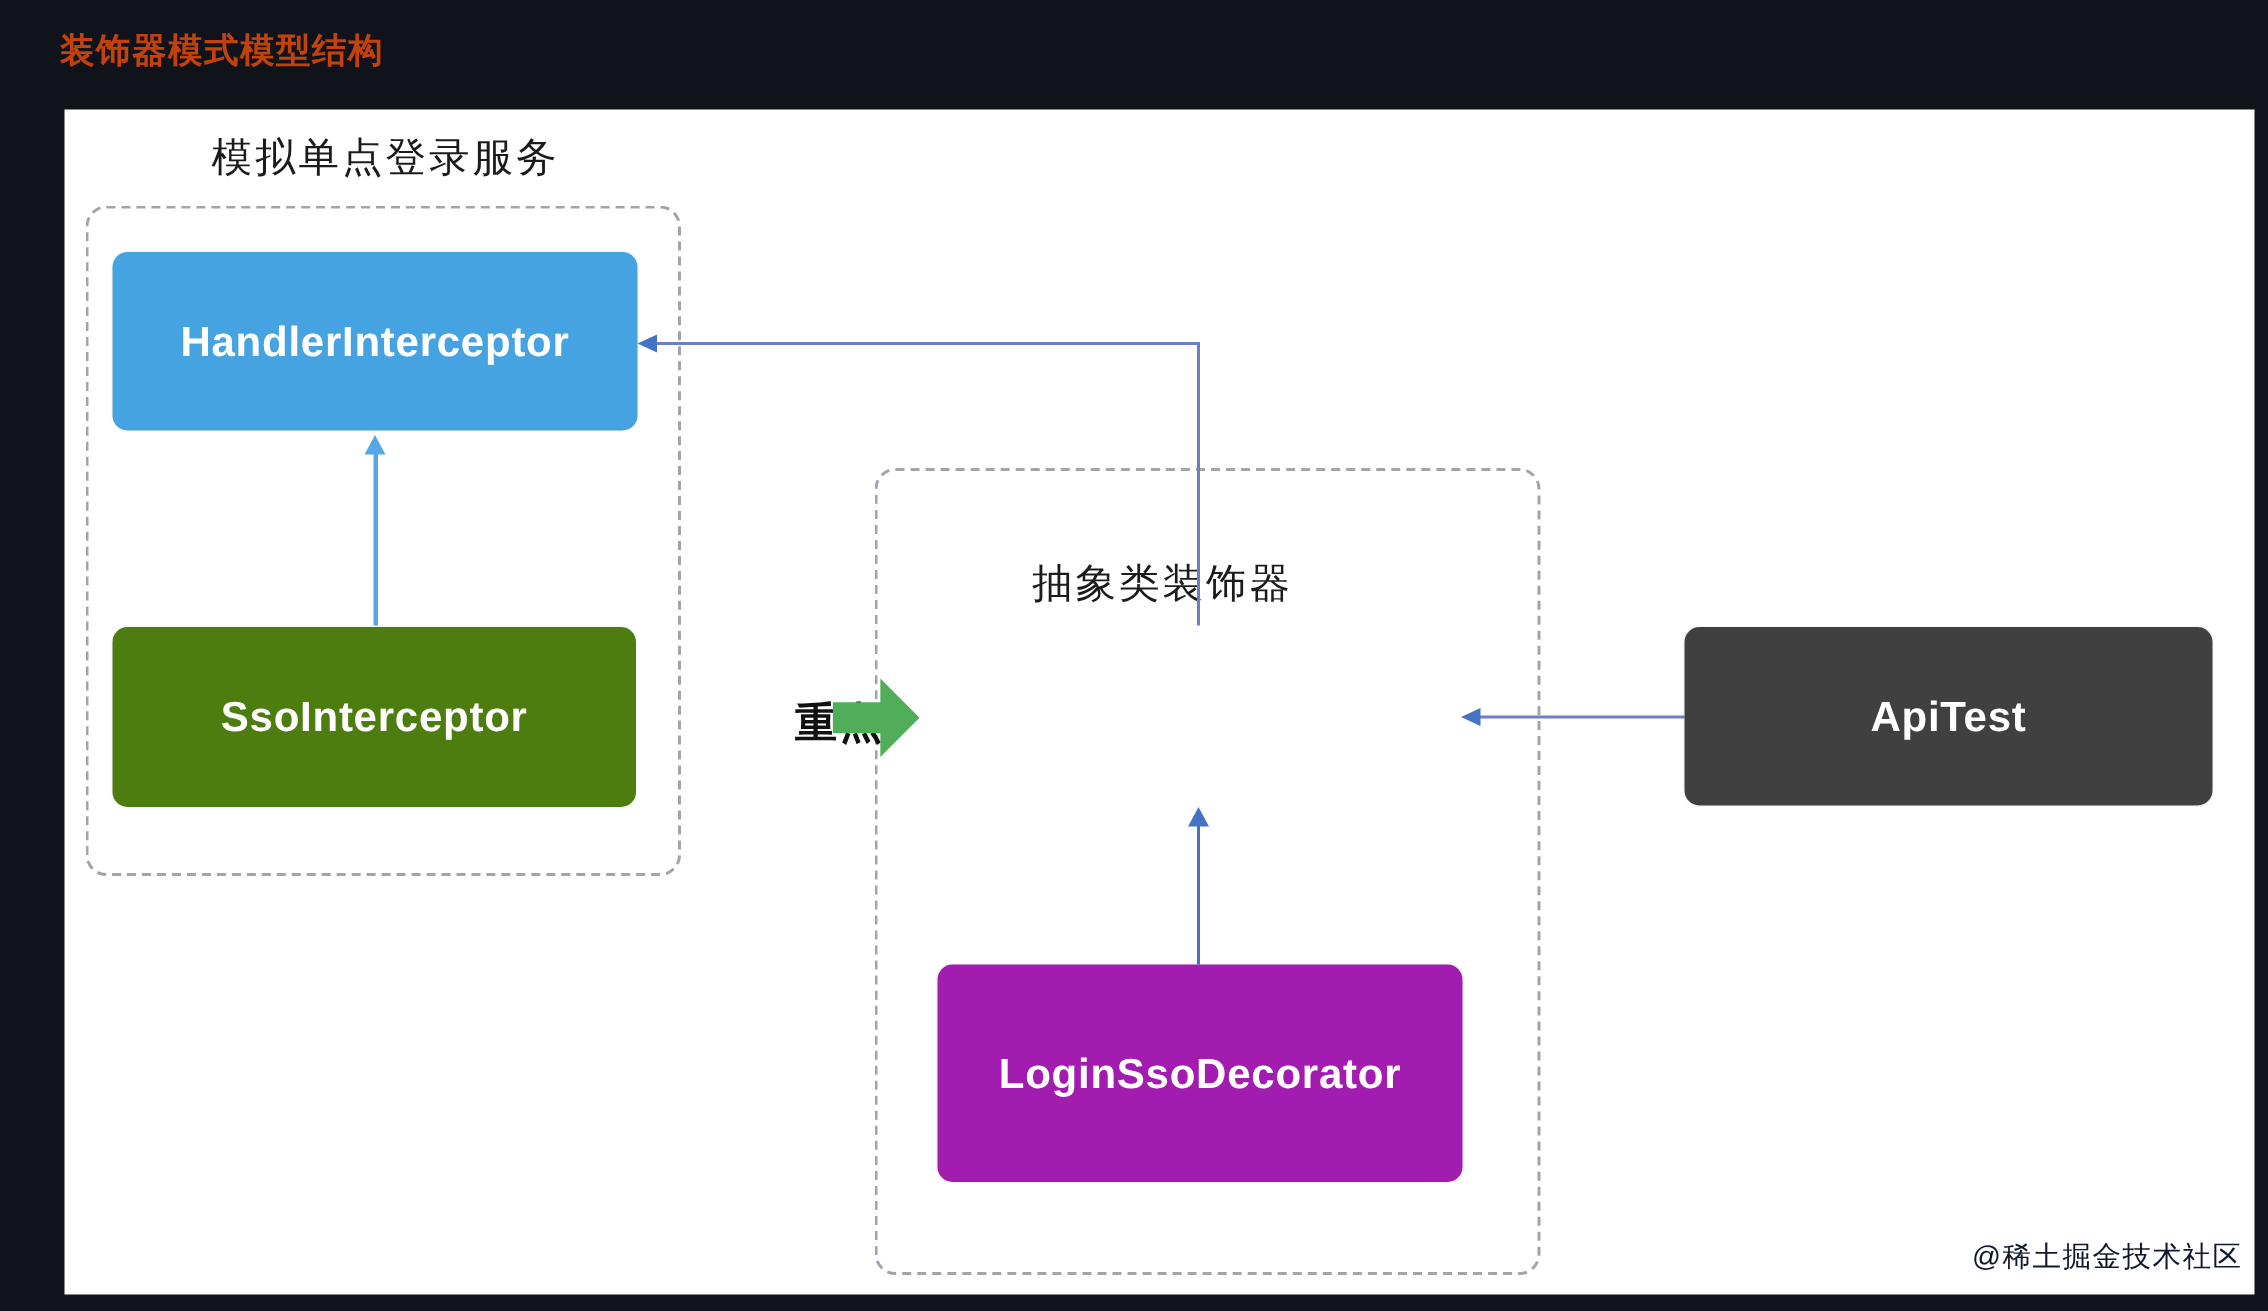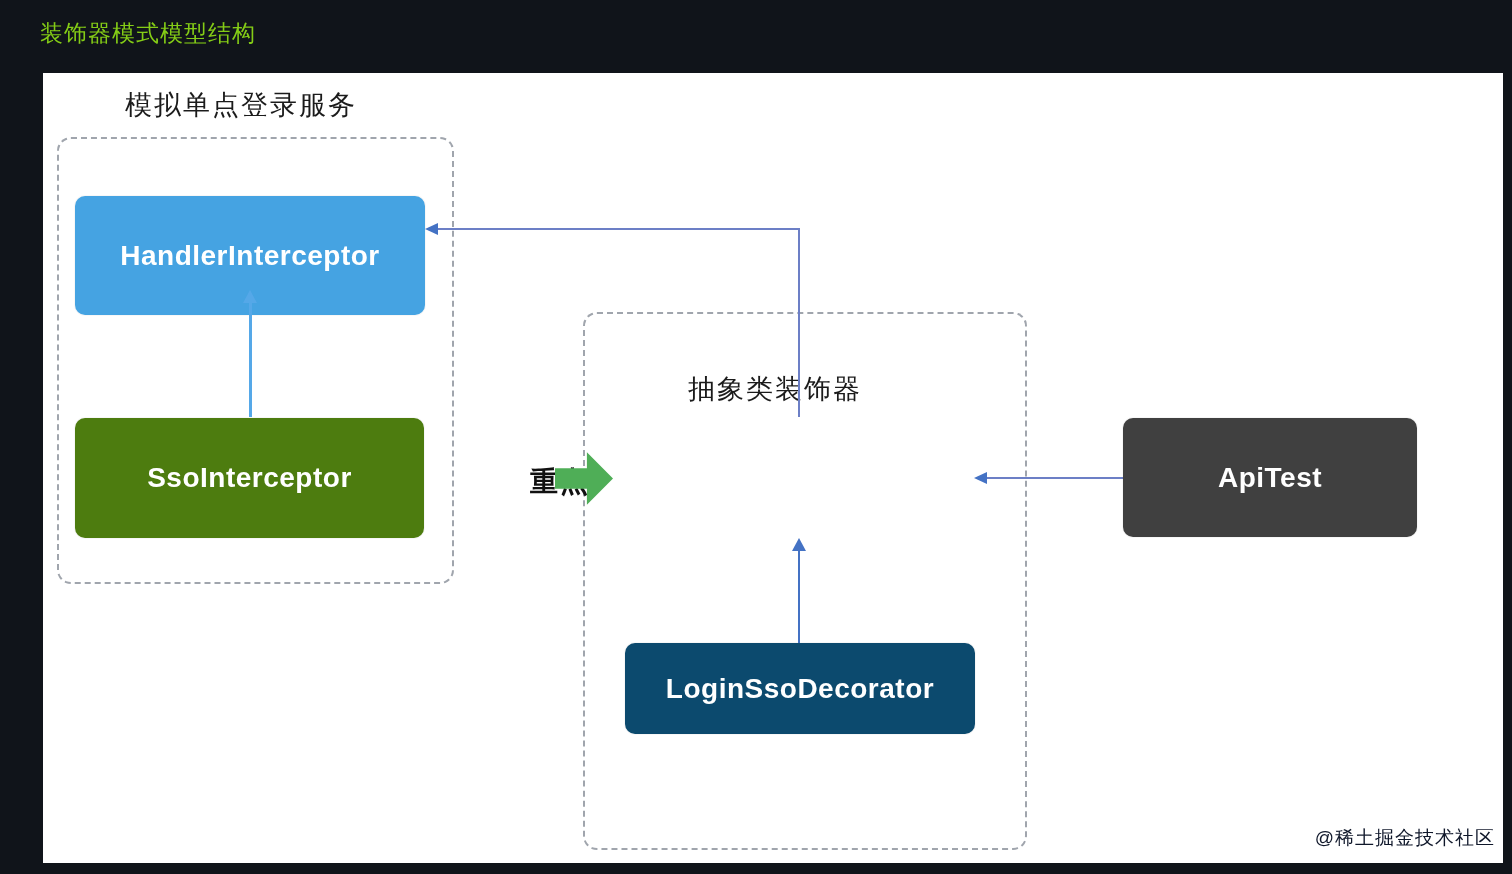--- a/index.html
+++ b/index.html
@@ -4,21 +4,21 @@
 <style>
   html,body{margin:0;padding:0;}
   body{
     width:1512px;height:874px;
     background:#10141a;
     font-family:"Liberation Sans",sans-serif;
     position:relative;overflow:hidden;
   }
   .page-title{
     position:absolute;left:40px;top:18px;
-    font-size:23px;font-weight:400;color:#84cc16;letter-spacing:1px;
+    font-size:23px;font-weight:700;color:#c2410c;letter-spacing:1px;
   }
   .canvas{
     position:absolute;left:43px;top:73px;width:1460px;height:790px;
     background:#ffffff;
   }
   .abs{position:absolute;}
   .group-box{
     border:2px dashed #a0a5ad;border-radius:14px;background:transparent;
   }
   .group-label{
@@ -53,57 +53,57 @@
     font-size:19px;color:#0f172a;letter-spacing:1px;
   }
 </style>
 </head>
 <body>
 
 <div class="page-title">装饰器模式模型结构</div>
 
 <div class="canvas">
 
-  <div class="abs group-label" style="left:48px;top:14px;width:300px;text-align:center;">模拟单点登录服务</div>
+  <div class="abs group-label" style="left:64px;top:14px;width:300px;text-align:center;">模拟单点登录服务</div>
 
   <div class="abs group-box" style="left:14px;top:64px;width:393px;height:443px;"></div>
 
-  <div class="abs node" style="left: 32px; top: 95px; width: 350px; height: 119px; background: rgb(69, 163, 226); margin-top: 28px;">
+  <div class="abs node" style="left: 32px; top: 95px; width: 350px; height: 119px; background: rgb(69, 163, 226);">
     <span>HandlerInterceptor</span>
   </div>
 
   <div class="abs node" style="left: 32px; top: 345px; width: 349px; height: 120px; background: #4d7c0f;">
     <span>SsoInterceptor</span>
   </div>
 
   <div class="abs edge-line-v light" style="left:206px;top:228px;height:116px;"></div>
   <div class="abs arrowhead-up light" style="left:200px;top:217px;"></div>
 
   <div class="abs group-box" style="left:540px;top:239px;width:440px;height:534px;"></div>
 
   <div class="abs group-label" style="left:558px;top:298px;width:348px;">抽象类装饰器</div>
 
 
 
-  <div class="abs node" style="left: 582px; top: 570px; width: 350px; height: 91px; background: #0c4a6e;">
+  <div class="abs node" style="left: 582px; top: 570px; width: 350px; height: 145px; background: #a21caf;">
     <span>LoginSsoDecorator</span>
   </div>
 
   <div class="abs edge-line-v" style="left:755px;top:155px;height:189px;background:#6c7fc6;"></div>
   <div class="abs edge-line-h" style="left:392px;top:155px;width:364px;background:#6c7fc6;"></div>
   <div class="abs arrowhead-left" style="left:382px;top:150px;"></div>
 
   <div class="abs edge-line-v" style="left:755px;top:475px;height:95px;background:#4472c4;"></div>
   <div class="abs arrowhead-up" style="left:749px;top:465px;"></div>
 
   <div class="abs edge-line-h" style="left:941px;top:404px;width:139px;background:#6c7fc6;"></div>
   <div class="abs arrowhead-left" style="left:931px;top:399px;"></div>
 
   <div class="abs emphasis-label" style="left:450px;top:390px;">重点</div>
   <div class="abs block-arrow" style="left: 512px; top: 377px; width: 58px; height: 57px; background: rgb(79, 174, 87);"></div>
 
-  <div class="abs node" style="left: 1080px; top: 345px; width: 294px; height: 119px; background: rgb(64, 64, 64);">
+  <div class="abs node" style="left: 1080px; top: 345px; width: 352px; height: 119px; background: rgb(64, 64, 64);">
     <span>ApiTest</span>
   </div>
 
   <div class="abs watermark" style="right:8px;top:752px;">@稀土掘金技术社区</div>
 
 </div>
 
 </body></html>

